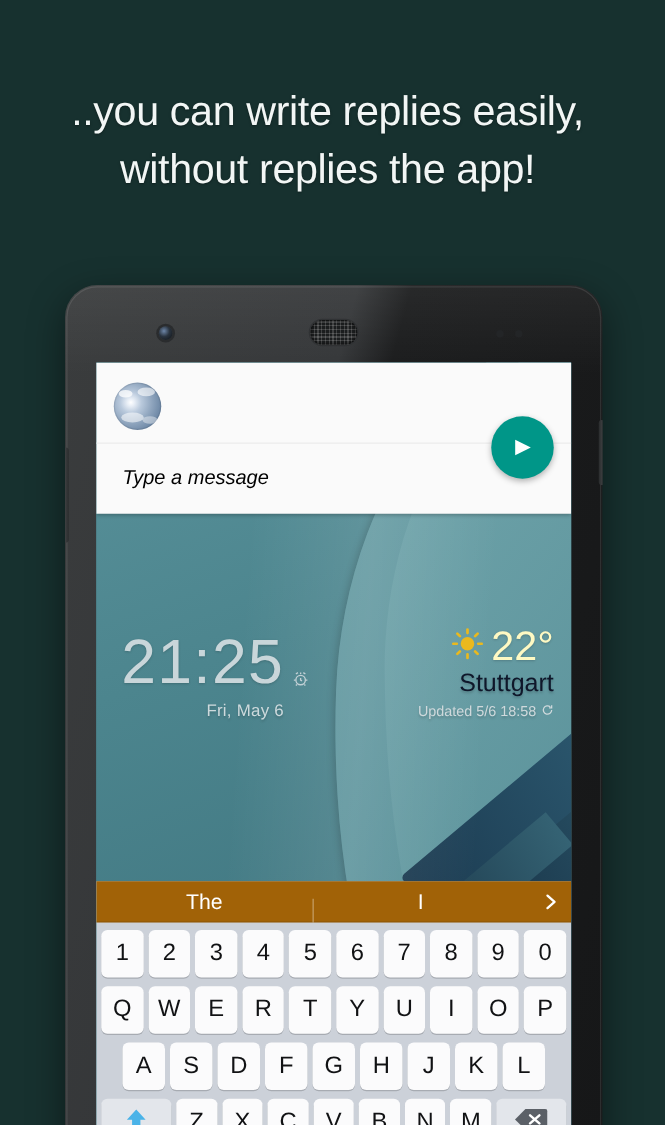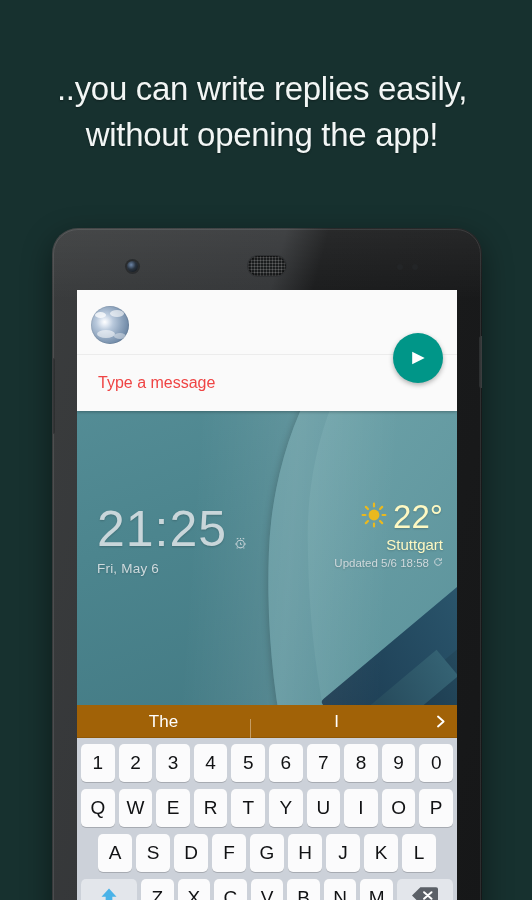--- a/index.html
+++ b/index.html
@@ -135,47 +135,47 @@
   .avatar .cl4{position:absolute;left:23px;top:27px;width:12px;height:6px;border-radius:50%;background:rgba(255,255,255,.4);}
   .notif-text{flex:1;min-width:0;}
   .sender{font-size:16.5px;color:#1d1d1d;line-height:20px;margin-bottom:2px;}
   .msg{font-size:14.5px;color:#3f4c59;line-height:18.5px;}
 
   .notif-reply{
     height:56px;display:flex;align-items:center;position:relative;
     border-top:1px solid #ececec;
   }
   .reply-placeholder{
-    margin-left:21px;font-size:16px;color:#ef4444;
+    margin-left:21px;font-size:16px;color:#000000;font-style:italic;
   }
   .send-btn{
     position:absolute;right:14px;top:-22px;
     width:50px;height:50px;border-radius:50%;
     background:#009688;
     box-shadow:0 2px 5px rgba(0,0,0,.3);
     display:flex;align-items:center;justify-content:center;
   }
   .send-btn svg{display:block;}
 
   
-  .clockw{position:absolute;left:20px;top:214px;color:#cfdade;}
+  .clockw{position:absolute;left:20px;top:214px;color:#cfdade;text-align:right;}
   .clock-time{
     font-size:50px;line-height:50px;font-weight:300;color:#c9d6da;
     letter-spacing:1px;position:relative;display:inline-block;
     text-shadow:0 1px 2px rgba(0,0,0,.18);
   }
   .alarm-ic{position:absolute;right:-20px;top:4px;}
   .clock-date{font-size:13.5px;color:#cedadd;margin-top:7px;letter-spacing:.2px;
     text-shadow:0 1px 2px rgba(0,0,0,.18);}
 
   .weatherw{position:absolute;right:14px;top:210px;text-align:right;color:#d2dde0;}
   .w-row{display:flex;align-items:center;justify-content:flex-end;}
   .w-temp{font-size:33px;line-height:34px;font-weight:300;color:#fef9c3;margin-left:6px;
     text-shadow:0 1px 2px rgba(0,0,0,.18);}
-  .w-city{font-size:15px;color:#fef9c3;margin-top:2px;text-shadow:0 1px 2px rgba(0,0,0,.18);}
+  .w-city{font-size:20px;color:#0f172a;margin-top:2px;text-shadow:0 1px 2px rgba(0,0,0,.18);}
   .w-upd{font-size:11.5px;color:#cfd9dc;margin-top:4px;display:flex;align-items:center;
     justify-content:flex-end;gap:4px;text-shadow:0 1px 2px rgba(0,0,0,.18);}
 
   
   .kb{position:absolute;left:0;bottom:0;width:380px;background:#ccd1d9;}
   .suggest{
     height:33px;background:#a16207;display:flex;align-items:center;
     box-shadow:inset 0 -1px 0 rgba(0,0,0,.10);
   }
   .sug{
@@ -198,21 +198,21 @@
   }
   .kb-row.r3{padding:0 17px;}
   .key.func{background:#e3e6eb;flex:0 0 54px;}
   .kb-row.r4 .key.func{flex:0 0 56px;}
 </style>
 </head>
 <body>
 
 <div class="headline">
   <div>..you can write replies easily,</div>
-  <div>without opening the app!</div>
+  <div>without replies the app!</div>
 </div>
 
 <div class="phone">
   <div class="phone-inner-edge"></div>
   <div class="phone-glass-gloss"></div>
 
   <div class="cam"></div>
   <div class="earpiece"></div>
   <div class="sensor a"></div>
   <div class="sensor b"></div>

